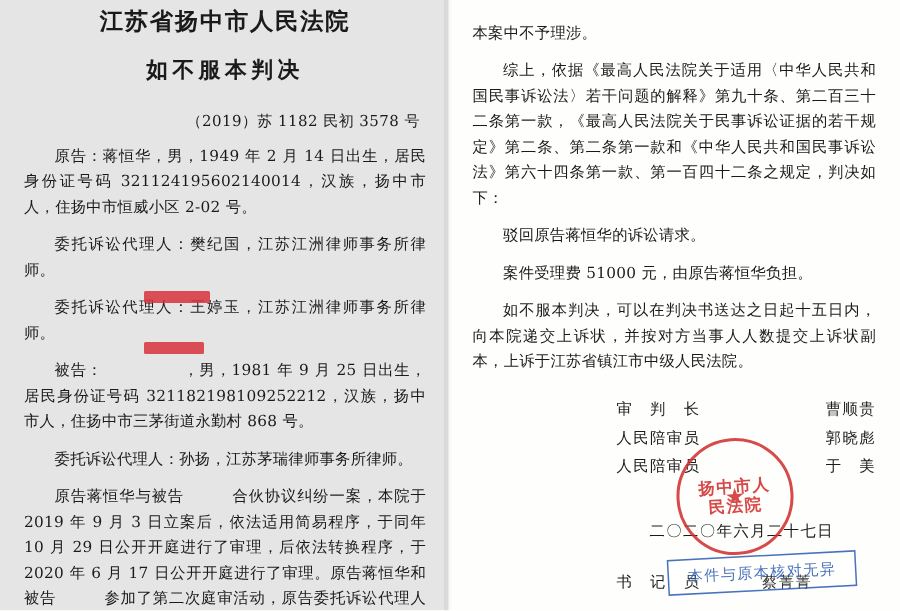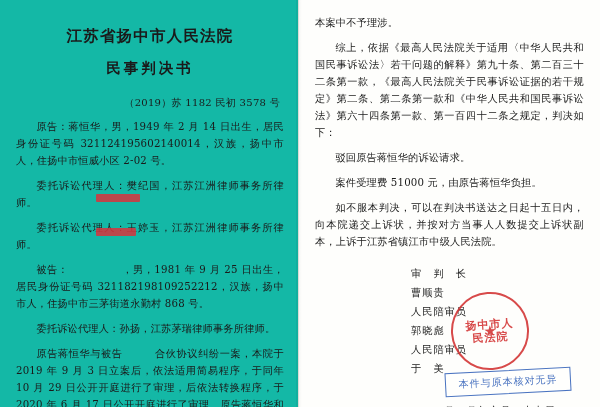--- a/index.html
+++ b/index.html
@@ -21,22 +21,22 @@
     background: #fdfdfb;
     display: flex;
   }
   .col {
     position: relative;
     box-sizing: border-box;
     height: 407px;
   }
   .col-left {
     width: 298px;
-    padding: 22px 14px 0 16px;
-    background: #14b8a6;
+    padding: 0 14px 0 16px;
+    background: #e5e5e5;
   }
   .col-right {
     width: 302px;
     padding: 6px 16px 12px 16px;
     background: #fefefc;
     border-left: 1px solid #e6e3dc;
   }
   .title-main {
     text-align: center;
     font-size: 15.5px;
@@ -85,21 +85,20 @@
     margin-top: 14px;
     font-size: 10.2px;
     line-height: 19px;
     color: #1a1a1a;
   }
   .sig-row {
     display: flex;
     justify-content: space-between;
     padding-left: 96px;
     letter-spacing: 0.5px;
-    flex-direction: column;
   }
   .sig-label { width: 78px; letter-spacing: 1px; }
   .sig-name { letter-spacing: 1px; }
   .date-row {
     margin-top: 26px;
     padding-left: 118px;
     font-size: 10.2px;
     letter-spacing: 1px;
     color: #1a1a1a;
     font-family: Liberation Mono, monospace;
@@ -172,21 +171,21 @@
     pointer-events: none;
   }
 </style>
 </head>
 <body>
 
 <div class="page">
 
   <div class="col col-left">
     <div class="title-main">江苏省扬中市人民法院</div>
-    <div class="title-sub">民事判决书</div>
+    <div class="title-sub">如不服本判决</div>
     <div class="case-no">（2019）苏 1182 民初 3578 号</div>
 
     <div class="para indent2">原告：蒋恒华，男，1949 年 2 月 14 日出生，居民身份证号码 321124195602140014，汉族，扬中市人，住扬中市恒威小区 2-02 号。</div>
     <div class="para indent2">委托诉讼代理人：樊纪国，江苏江洲律师事务所律师。</div>
     <div class="para indent2">委托诉讼代理人：王婷玉，江苏江洲律师事务所律师。</div>
     <div class="para indent2">被告：　　　　　，男，1981 年 9 月 25 日出生，居民身份证号码 321182198109252212，汉族，扬中市人，住扬中市三茅街道永勤村 868 号。</div>
     <div class="para indent2">委托诉讼代理人：孙扬，江苏茅瑞律师事务所律师。</div>
     <div class="para indent2">原告蒋恒华与被告　　　合伙协议纠纷一案，本院于 2019 年 9 月 3 日立案后，依法适用简易程序，于同年 10 月 29 日公开开庭进行了审理，后依法转换程序，于 2020 年 6 月 17 日公开开庭进行了审理。原告蒋恒华和被告　　　参加了第二次庭审活动，原告委托诉讼代理人樊纪国、被告委托诉讼代理人孙扬两次</div>
 
     <span class="redact r1" style="position:absolute; left:96px; top:194px;"></span>

